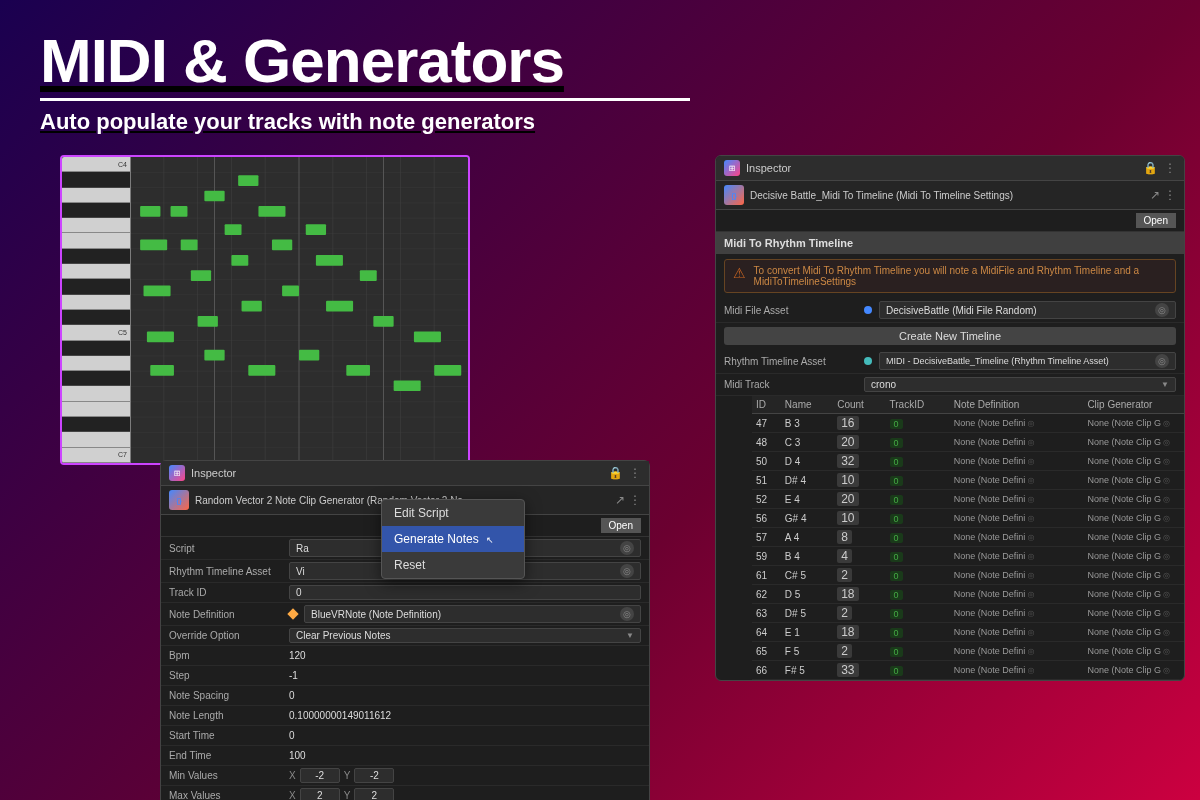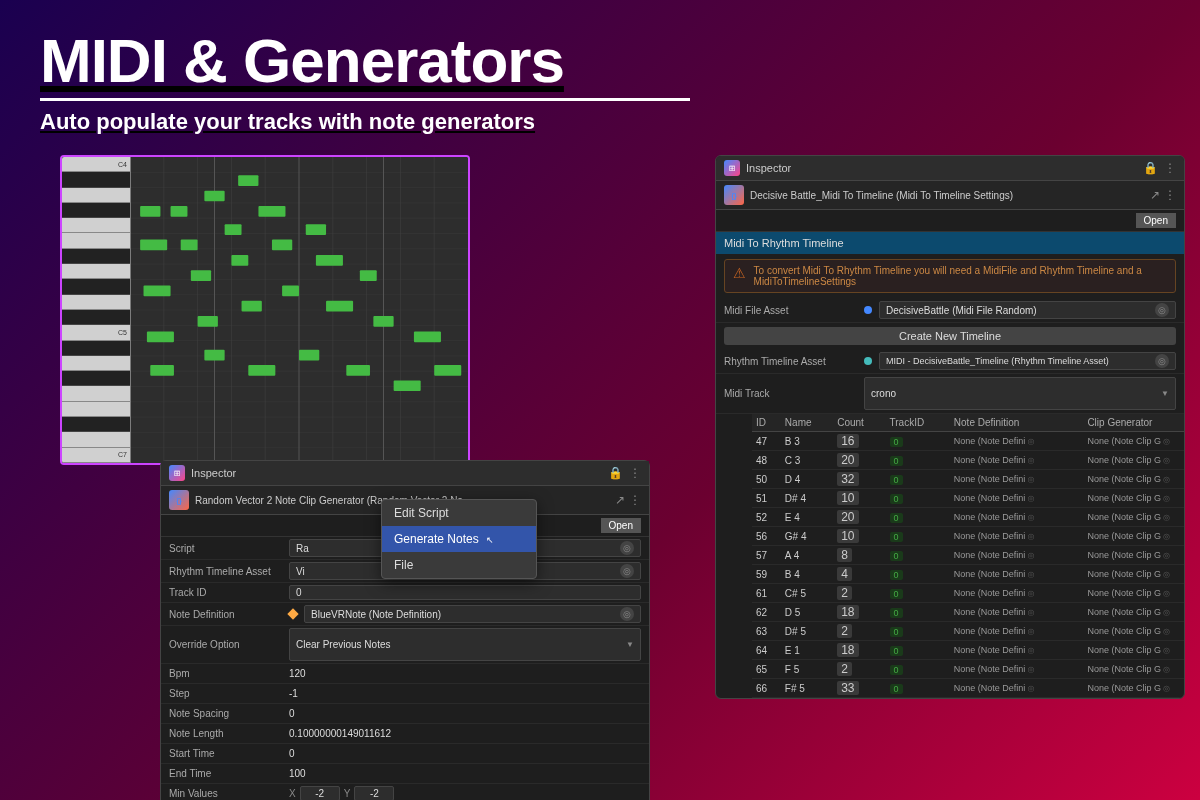--- a/index.html
+++ b/index.html
@@ -147,24 +147,24 @@
       border: none;
       color: white;
       padding: 2px 8px;
       border-radius: 0;
       font-size: 10px;
       cursor: pointer;
     }
 
     .section-header {
       padding: 5px 8px;
-      font-weight: normal;
+      font-weight: bold;
       font-size: 11px;
       color: #ddd;
-      background: #0c4a6e;
+      background: #404040;
     }
 
     .info-box {
       margin: 5px 8px;
       background: #2a2020;
       border: 1px solid #664422;
       border-radius: 3px;
       padding: 5px 8px;
       display: flex;
       gap: 8px;
@@ -242,21 +242,21 @@
       text-align: center;
       display: block;
       width: calc(100% - 16px);
     }
 
     .dropdown-field {
       flex: 1;
       background: #2d2d2d;
       border: 1px solid #444;
       border-radius: 2px;
-      padding: 10px 6px;
+      padding: 1px 6px;
       color: #ddd;
       font-size: 10px;
       display: flex;
       align-items: center;
       justify-content: space-between;
       gap: 14px;
     }
 
     
     .midi-table {
@@ -337,21 +337,21 @@
     }
 
     
     .context-menu {
       position: absolute;
       top: 38px;
       left: 220px;
       background: #3a3a3a;
       border: 1px solid #555;
       border-radius: 4px;
-      width: 156px;
+      width: 144px;
       z-index: 20;
       box-shadow: 0 4px 15px rgba(0,0,0,0.5);
     }
 
     .context-menu-item {
       padding: 6px 12px;
       font-size: 12px;
       color: #ddd;
       cursor: pointer;
     }
@@ -578,21 +578,21 @@
   </div>
 
   <div style="display:flex;justify-content:flex-end;padding:3px 8px;border-bottom:1px solid #333;">
     <button class="open-btn">Open</button>
   </div>
 
   <div class="section-header">Midi To Rhythm Timeline</div>
 
   <div class="info-box">
     <span class="warning-icon">⚠</span>
-    <span>To convert Midi To Rhythm Timeline you will need a MidiFile and Rhythm Timeline and a MidiToTimelineSettings</span>
+    <span>To convert Midi To Rhythm Timeline you will note a MidiFile and Rhythm Timeline and a MidiToTimelineSettings</span>
   </div>
 
   <div class="field-row">
     <div class="field-label">Midi File Asset</div>
     <div class="field-value">
       <span class="blue-dot"></span>
       <div class="field-value-box">
         <span>DecisiveBattle (Midi File Random)</span>
         <button class="circle-btn">◎</button>
       </div>
@@ -949,15 +949,15 @@
       <div class="xy-val">2</div>
     </div>
   </div>
 
   <div class="context-menu">
     <div class="context-menu-item">Edit Script</div>
     <div class="context-menu-item active">
       Generate Notes
       <span style="display:inline-block;margin-left:4px;font-size:9px;color:white;">↖</span>
     </div>
-    <div class="context-menu-item">File</div>
+    <div class="context-menu-item">Reset</div>
   </div>
 </div>
 
 </body></html>

